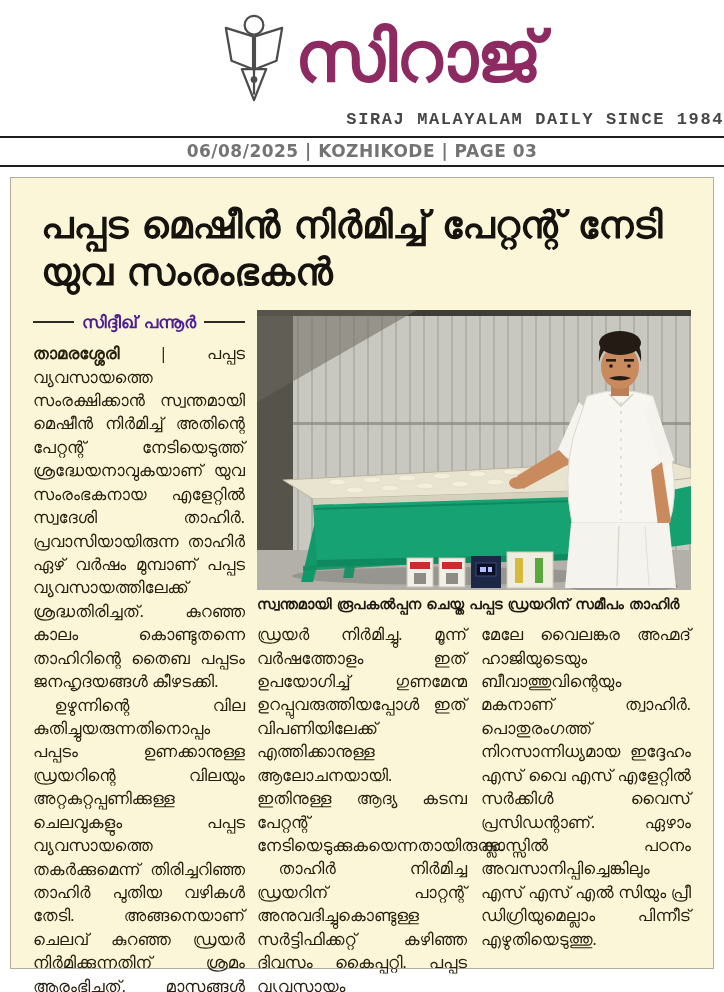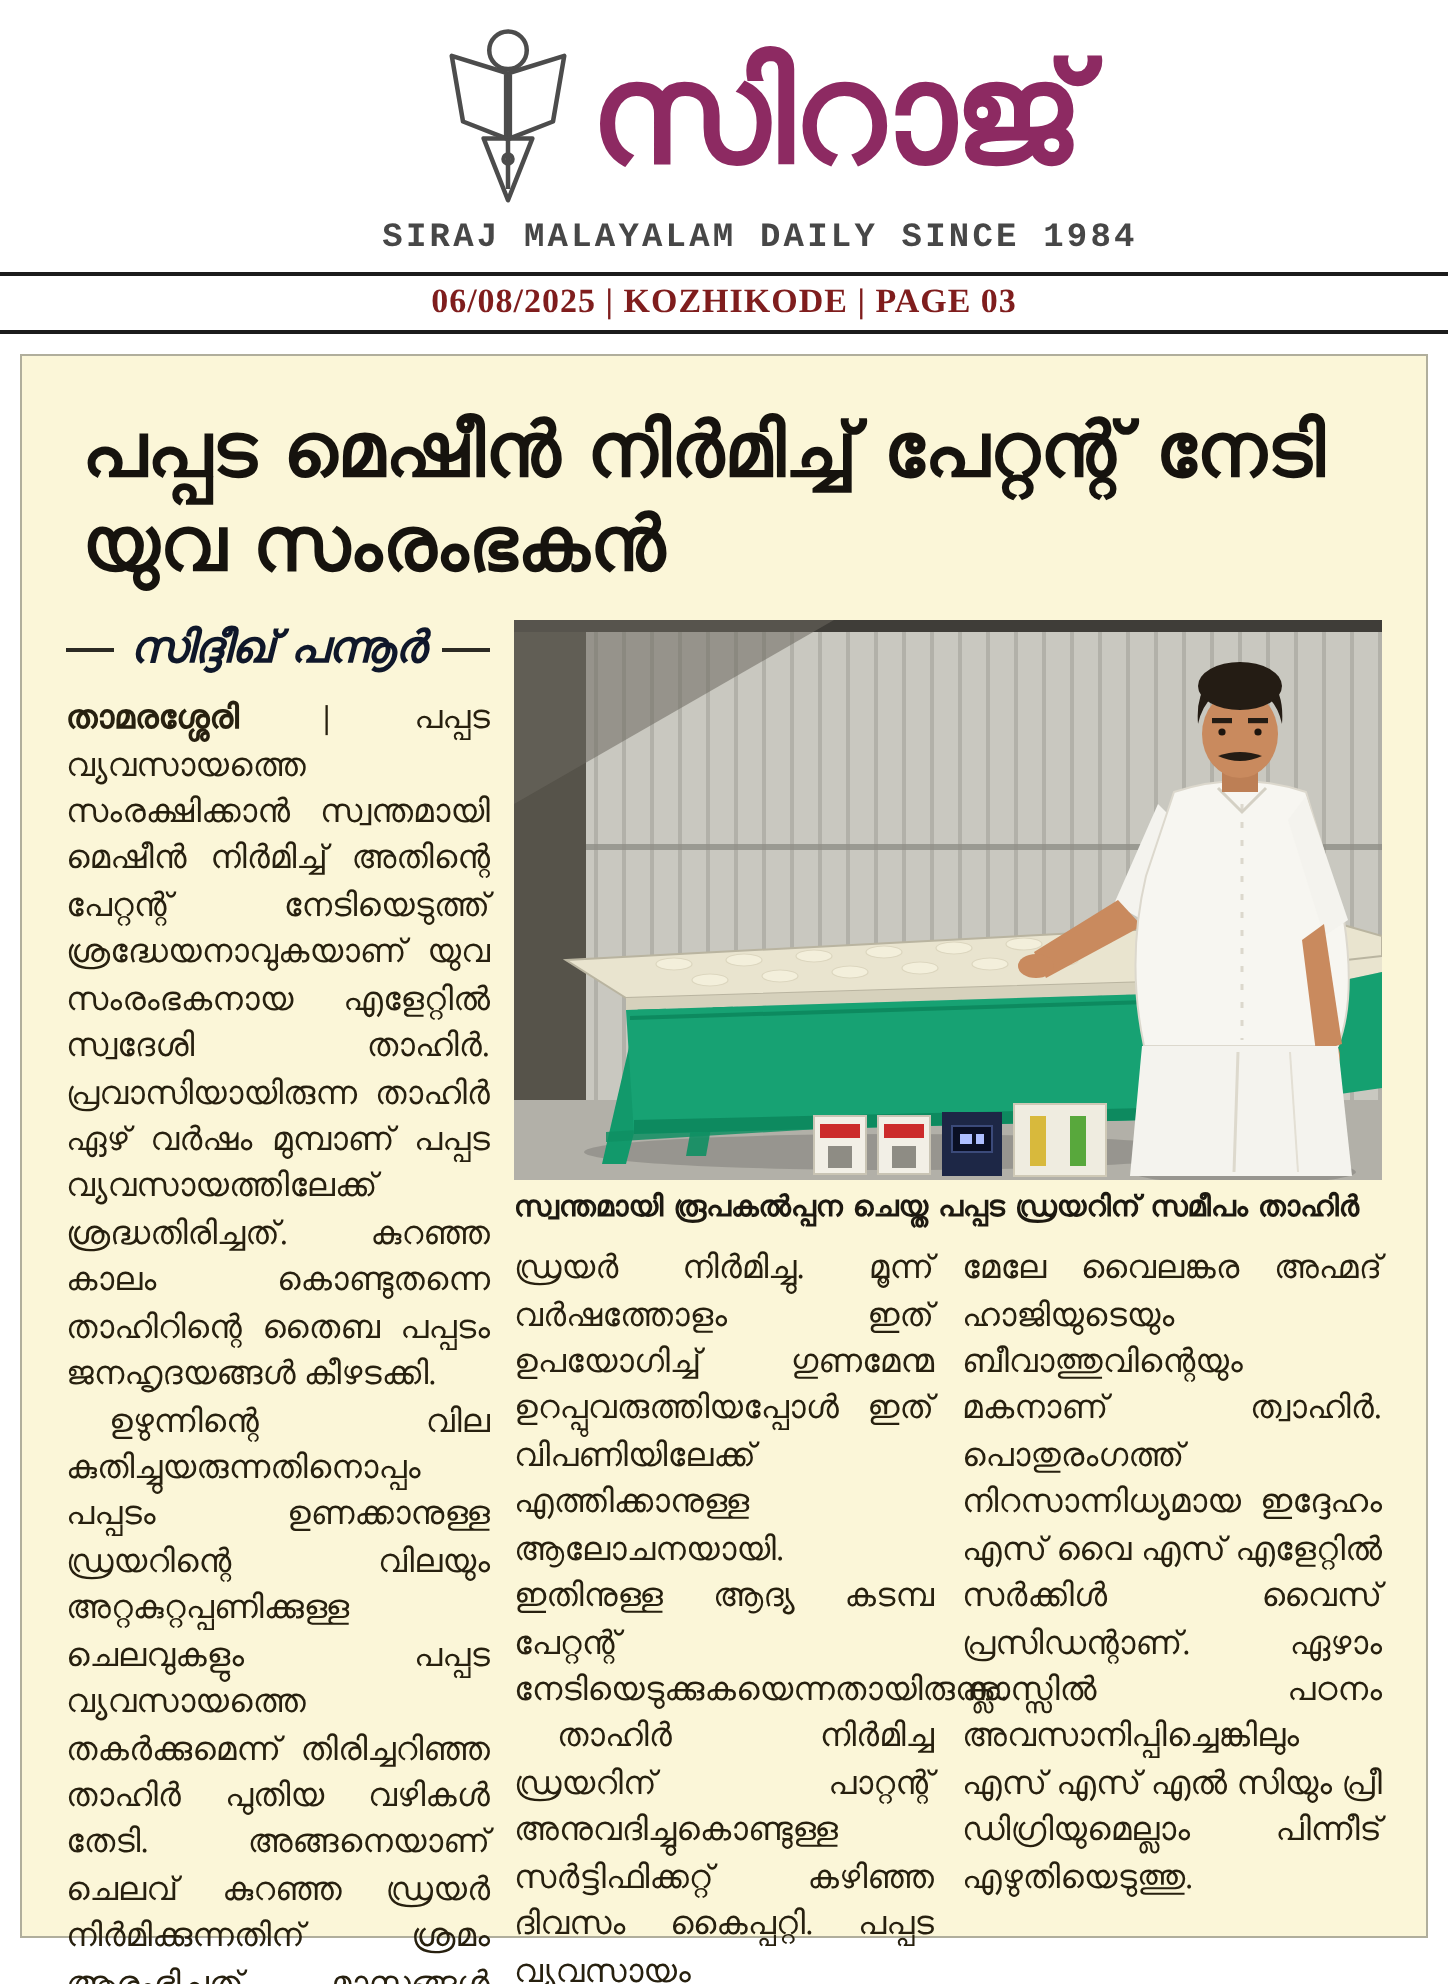--- a/index.html
+++ b/index.html
@@ -3,57 +3,57 @@
 <meta charset="utf-8">
 <style>
   * { margin:0; padding:0; box-sizing:border-box; }
   html,body { width:724px; background:#ffffff; }
   body {
     font-family:"DejaVu Sans","Liberation Sans",sans-serif;
     width:724px; height:992px; position:relative; overflow:hidden;
     color:#262015;
   }
   
-  .masthead { padding-top:6px; text-align:center;padding-left:36px; }
+  .masthead { padding-top:6px; text-align:right;padding-left:36px; }
   .logo-row { display:flex; align-items:center; justify-content:center; gap:6px; height:102px; }
   .logo-mark { width:70px; height:90px; }
   .wordmark {
     font-size:70px; font-weight:700; line-height:1.0; color:#8d2a62;
     letter-spacing:-1px;
   }
   .tagline {
     font-size:17px; font-weight:700; letter-spacing:1.6px; color:#474747;
     margin-top:2px;
     font-family:Liberation Mono, monospace;
   }
   
   .datestrip {
     margin-top:7px;
     border-top:2px solid #1c1c1c; border-bottom:2px solid #1c1c1c;
     padding:3px 0 4px; text-align:center;
-    font-size:17px; font-weight:700; color:#7f1d1d; letter-spacing:.5px;font-family:Liberation Serif, serif;
+    font-size:17px; font-weight:700; color:#737373; letter-spacing:.5px;
   }
   
   .panel {
     margin:10px 10px 0; height:792px;
     background:#fbf6d8; border:1px solid #b0ae9c;
     padding:24px 22px 14px;
   }
   .headline {
     font-weight:700; color:#16130e; font-size:38px; line-height:1.24;
     padding-left:8px;
   }
   .content { display:flex; gap:12px; margin-top:14px; }
   .col1 { width:212px; flex:none; }
   .rightarea { flex:1; min-width:0; }
   .byline {
     display:flex; align-items:center; gap:8px; margin:2px 0 10px;
   }
   .byline .rule { flex:1; border-top:2px solid #2c2a24; }
-  .byline .name { font-weight:700; font-size:22px; color:#0f172a; white-space:nowrap;font-style:italic; }
+  .byline .name { font-weight:700; font-size:17px; color:#4c1d95; white-space:nowrap; }
   .bodytext p {
     font-size:16.5px; line-height:1.42; text-align:justify; color:#27200f;font-family:Liberation Serif, serif;
   }
   .bodytext p + p { text-indent:1.3em; }
   .place { font-weight:700; }
   
   .photo {
     height:280px; width:100%; position:relative; overflow:hidden;
     background:
       linear-gradient(90deg,#56534a 0 36px, rgba(0,0,0,0) 36px),

